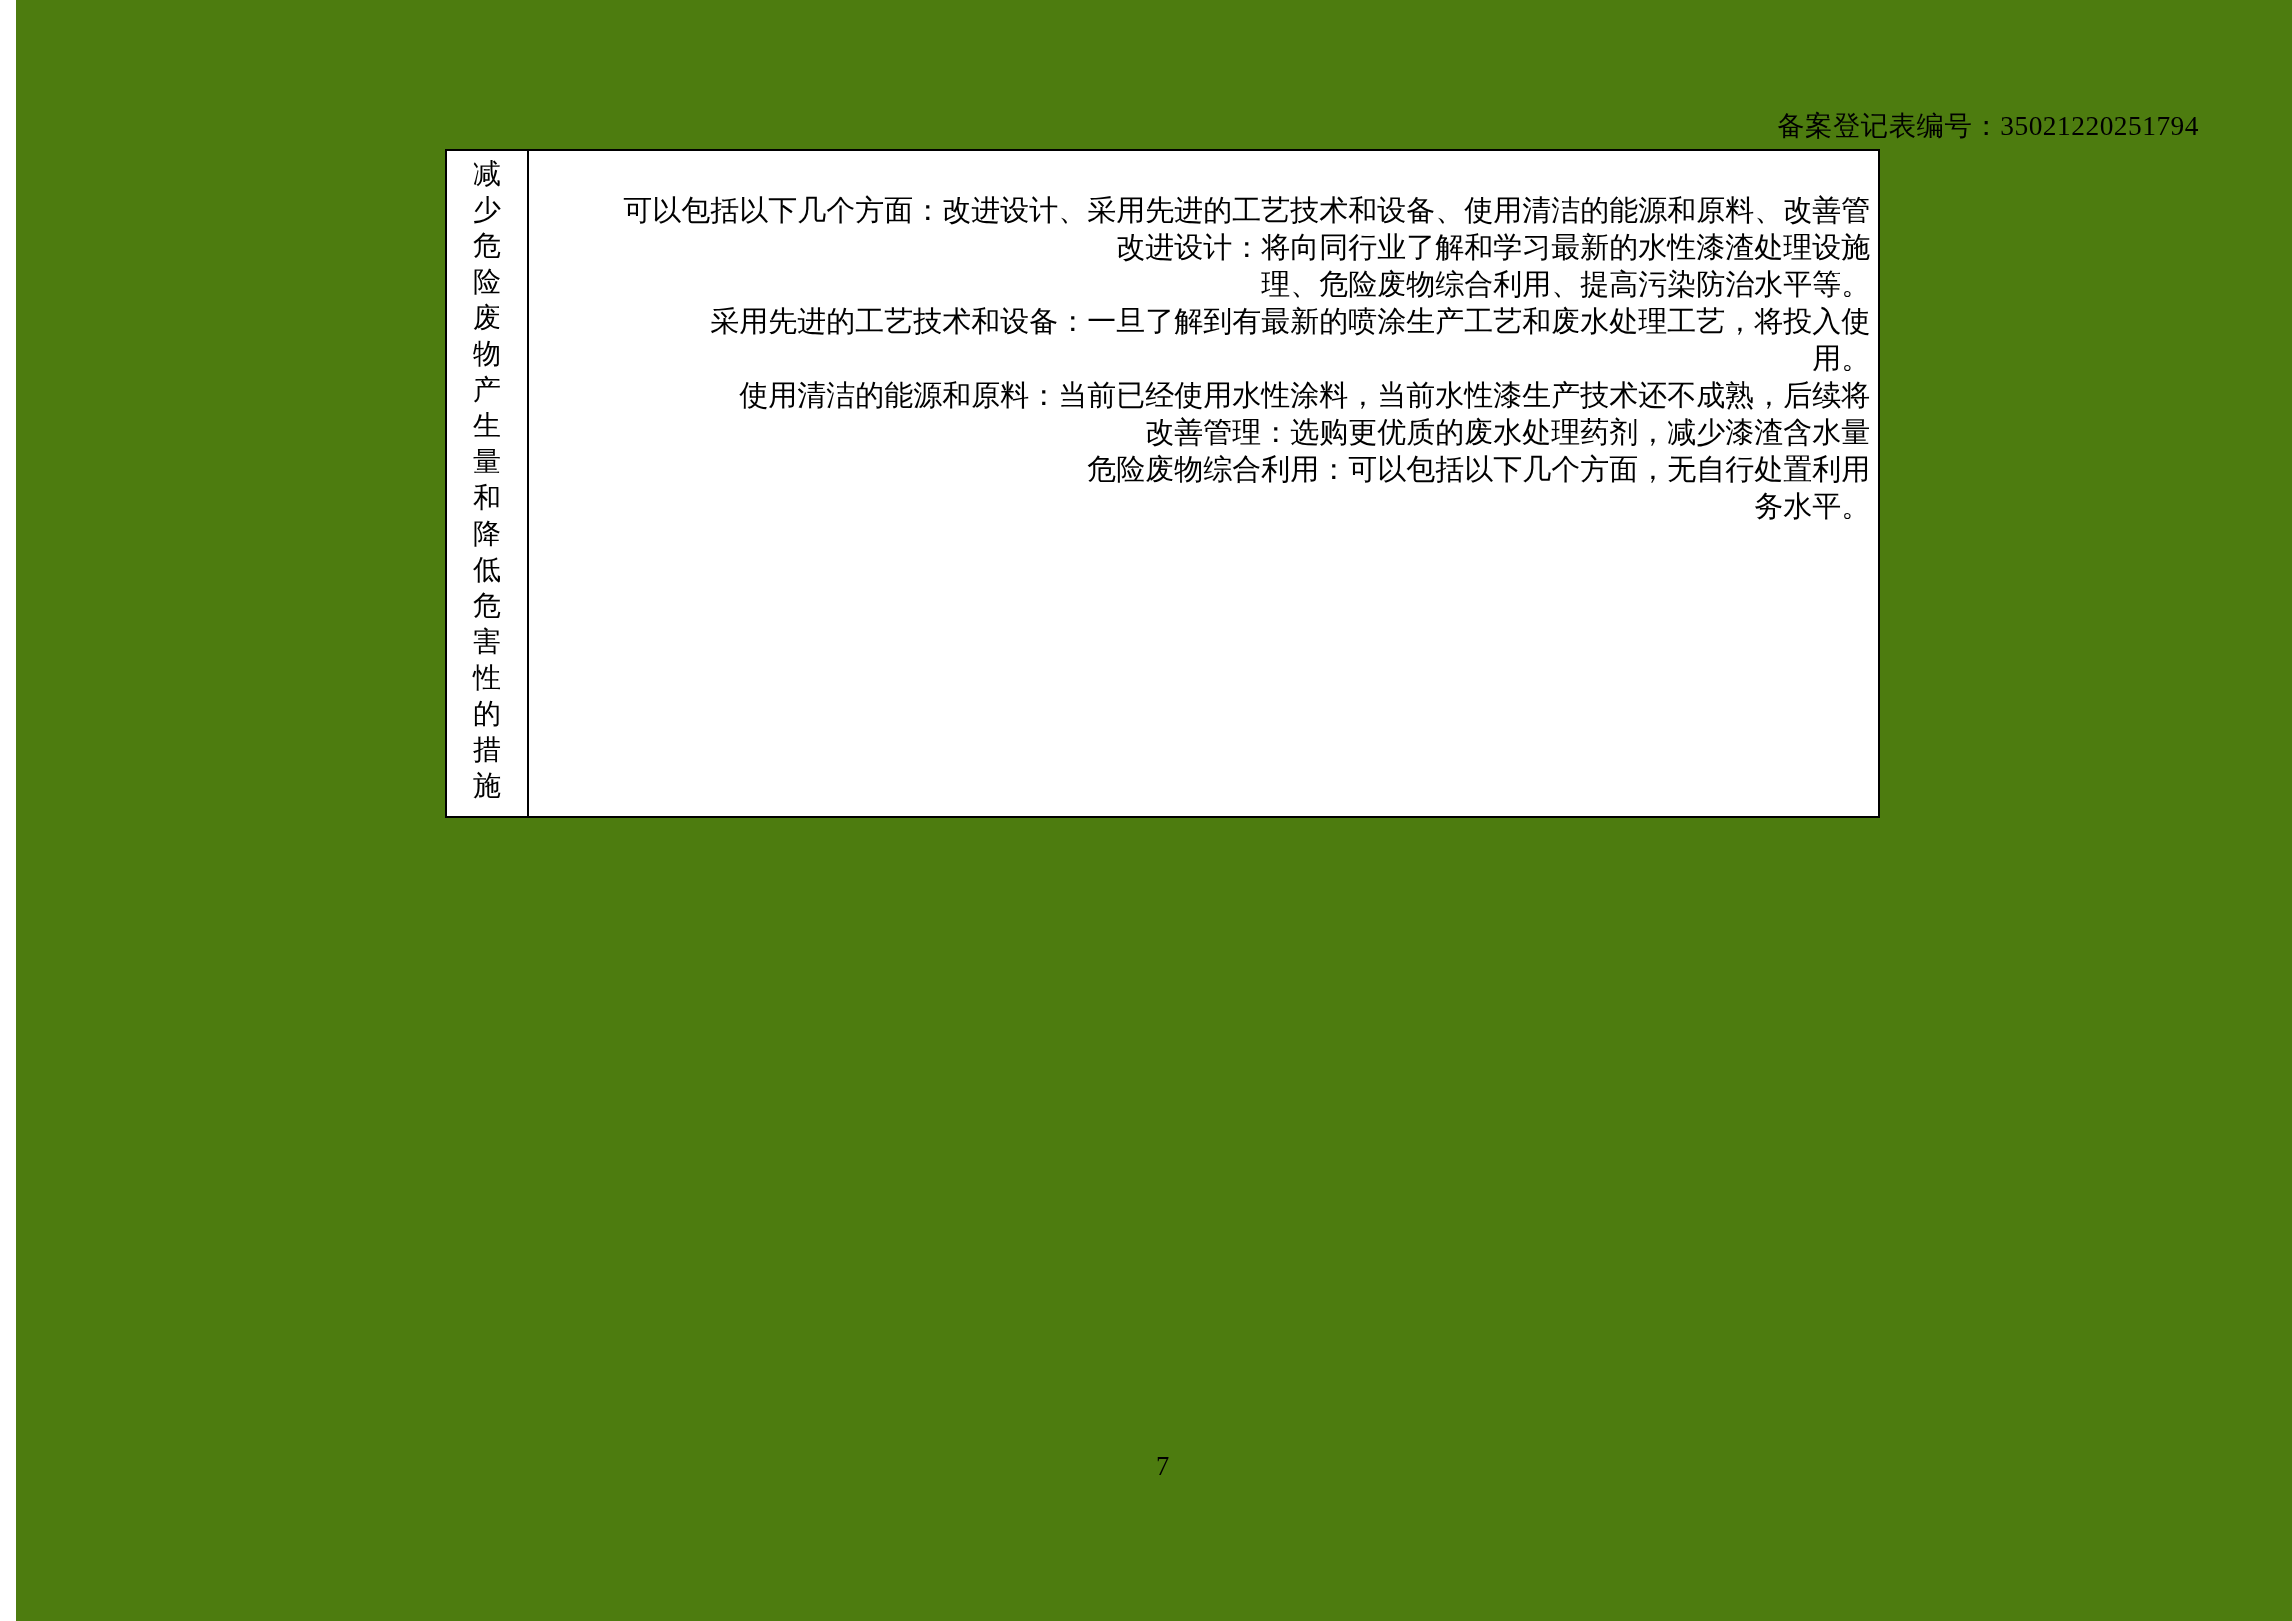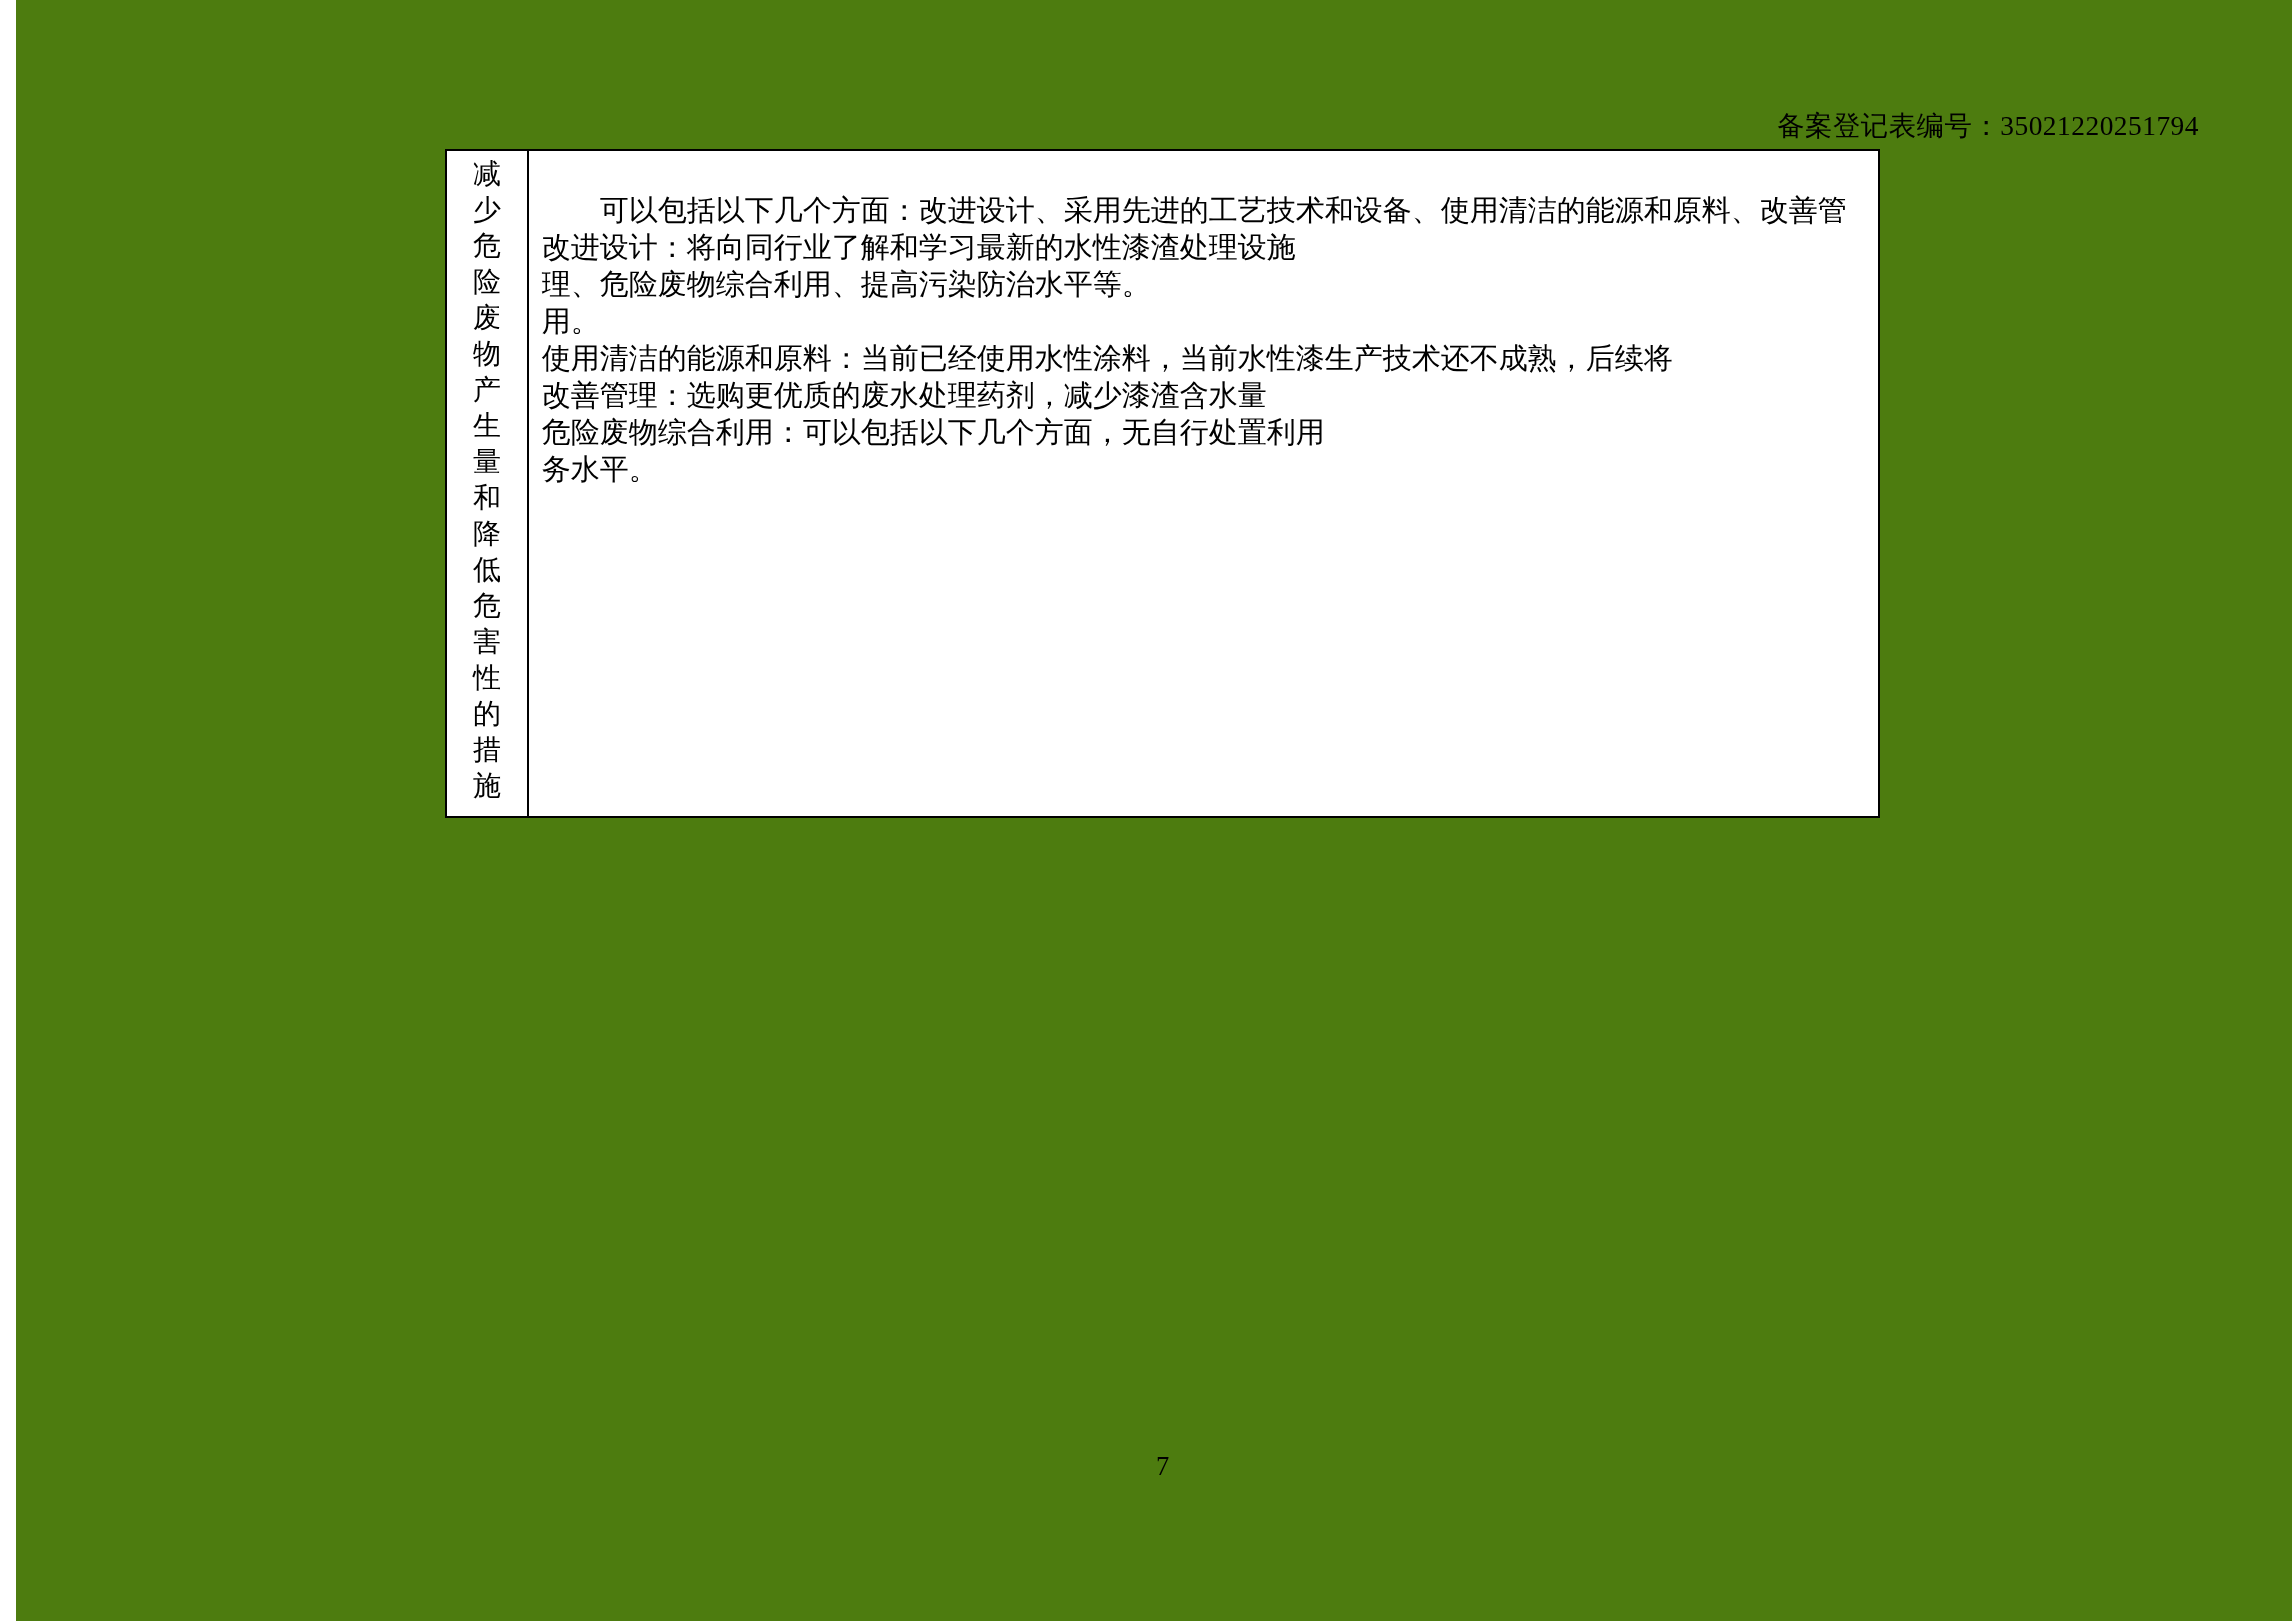--- a/index.html
+++ b/index.html
@@ -47,20 +47,21 @@
   .row-header-cell .vchar {
     display: block;
     font-size: 28px;
     line-height: 36px;
     text-align: center;
   }
   .content-cell {
     flex: 1;
     padding: 41px 7.8px 0 12.7px;
     overflow: hidden;
+    text-align: right;
   }
   .content-line {
     font-size: 29px;
     line-height: 37px;
     white-space: nowrap;
     letter-spacing: 0;
   }
   .content-line.indent {
     text-indent: 58px;
   }
@@ -103,20 +104,21 @@
       <span class="vchar">性</span>
       <span class="vchar">的</span>
       <span class="vchar">措</span>
       <span class="vchar">施</span>
     </div>
 
     <div class="content-cell">
       <div class="content-line indent">可以包括以下几个方面：改进设计、采用先进的工艺技术和设备、使用清洁的能源和原料、改善管</div>
       <div class="content-line">改进设计：将向同行业了解和学习最新的水性漆渣处理设施</div>
       <div class="content-line">理、危险废物综合利用、提高污染防治水平等。</div>
+      <div class="content-line">采用先进的工艺技术和设备：一旦了解到有最新的喷涂生产工艺和废水处理工艺，将投入使</div>
       <div class="content-line">用。</div>
       <div class="content-line">使用清洁的能源和原料：当前已经使用水性涂料，当前水性漆生产技术还不成熟，后续将</div>
       <div class="content-line">改善管理：选购更优质的废水处理药剂，减少漆渣含水量</div>
       <div class="content-line">危险废物综合利用：可以包括以下几个方面，无自行处置利用</div>
       <div class="content-line">务水平。</div>
     </div>
 
   </div>
 
   <div class="page-number">7</div>

